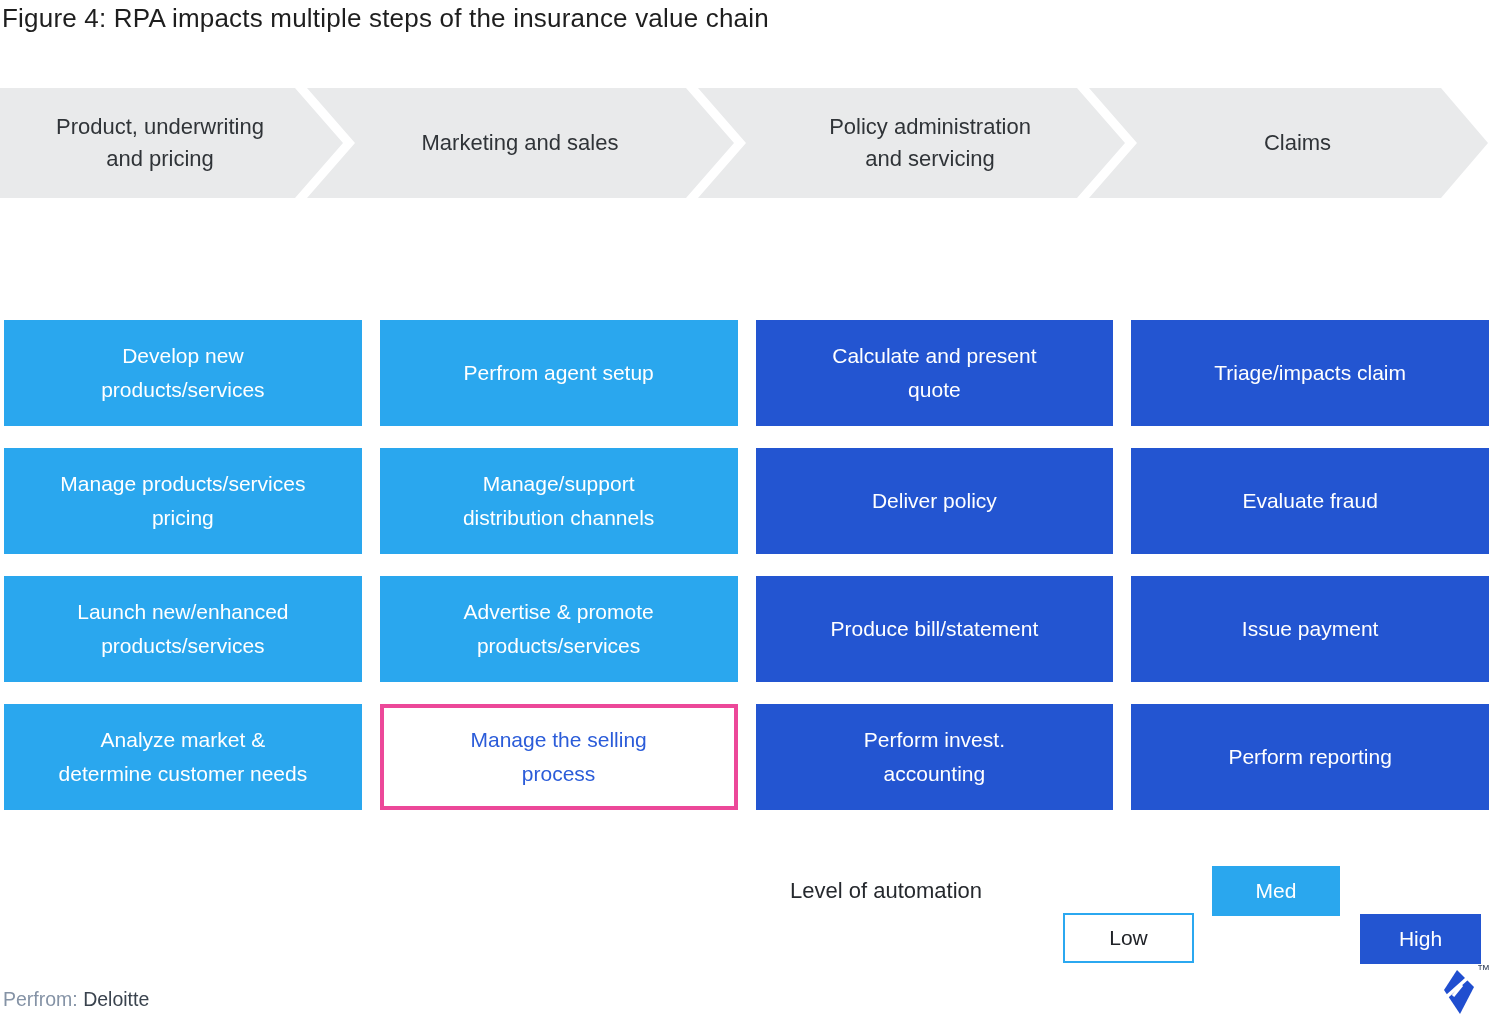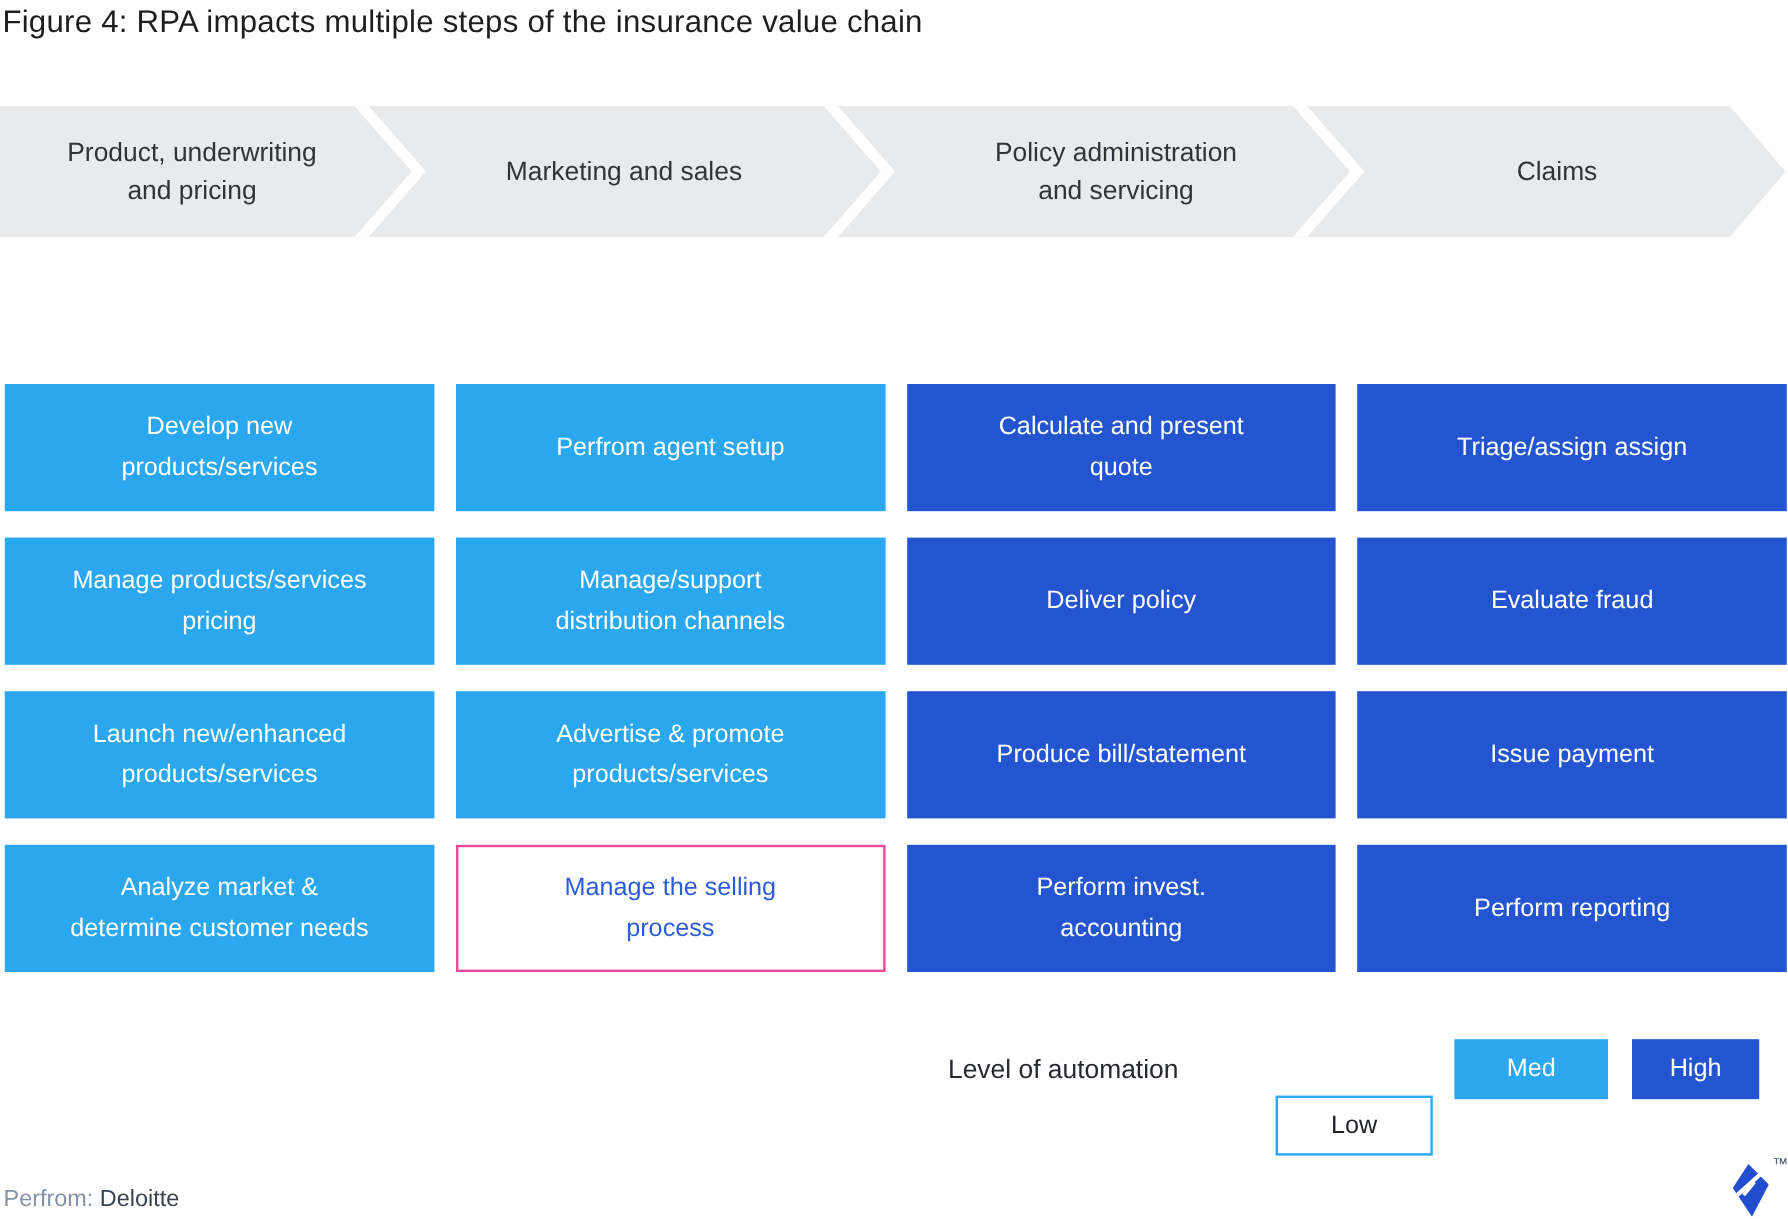--- a/index.html
+++ b/index.html
@@ -27,31 +27,31 @@
             font-size:21px;color:#2b2e33;}
 
   
   .grid{position:absolute;left:4px;top:320px;width:1485px;display:grid;
         grid-template-columns:repeat(4,1fr);column-gap:18px;row-gap:22px;}
   .cell{height:106px;display:flex;align-items:center;justify-content:center;text-align:center;
         font-size:21px;line-height:1.6;color:#fff;padding:0 20px;box-sizing:border-box;
         white-space:pre-line;}
   .level-med{background:#2AA7EE;}
   .level-high{background:#2355D1;}
-  .level-low{background:#fff;border:2px solid #ec4899;color:#2B5CD9;}
+  .level-low{background:#fff;border:4px solid #ec4899;color:#2B5CD9;}
 
   
   .legend{position:absolute;left:0;top:866px;width:1490px;height:50px;}
   .legend-label{position:absolute;left:790px;top:0;height:50px;display:flex;align-items:center;
                 font-size:22px;color:#26292e;}
   .chip{position:absolute;top:0;height:50px;display:flex;align-items:center;justify-content:center;
         font-size:21px;box-sizing:border-box;}
   .chip.low{left:1063px;width:131px;background:#fff;border:2px solid #2BA8F0;color:#202328;margin-top:47px;}
   .chip.med{left:1212px;width:128px;background:#2AA7EE;color:#fff;}
-  .chip.high{left:1360px;width:106px;background:#2355D1;color:#fff;}
+  .chip.high{left:1360px;width:121px;background:#2355D1;color:#fff;margin-top:48px;}
 
   
   .source{position:absolute;left:3px;top:988px;font-size:19.5px;}
   .source .s-label{color:#8593A6;}
   .source .s-value{color:#3A434E;}
   .brand{position:absolute;left:1444px;top:960px;width:46px;height:56px;}
   .brand .tm{position:absolute;right:0;top:2px;font-size:13px;color:#3c4a63;}
   .brand svg{position:absolute;left:0;top:10px;}
 </style>
 </head>
@@ -74,21 +74,21 @@
     <div class="stage s3">Claims</div>
   </div>
 
 
   <div class="grid">
     <div class="cell level-med">Develop new
 products/services</div>
     <div class="cell level-med">Perfrom agent setup</div>
     <div class="cell level-high">Calculate and present
 quote</div>
-    <div class="cell level-high">Triage/assign assign</div>
+    <div class="cell level-high">Triage/impacts claim</div>
 
     <div class="cell level-med">Manage products/services
 pricing</div>
     <div class="cell level-med">Manage/support
 distribution channels</div>
     <div class="cell level-high">Deliver policy</div>
     <div class="cell level-high">Evaluate fraud</div>
 
     <div class="cell level-med">Launch new/enhanced
 products/services</div>

